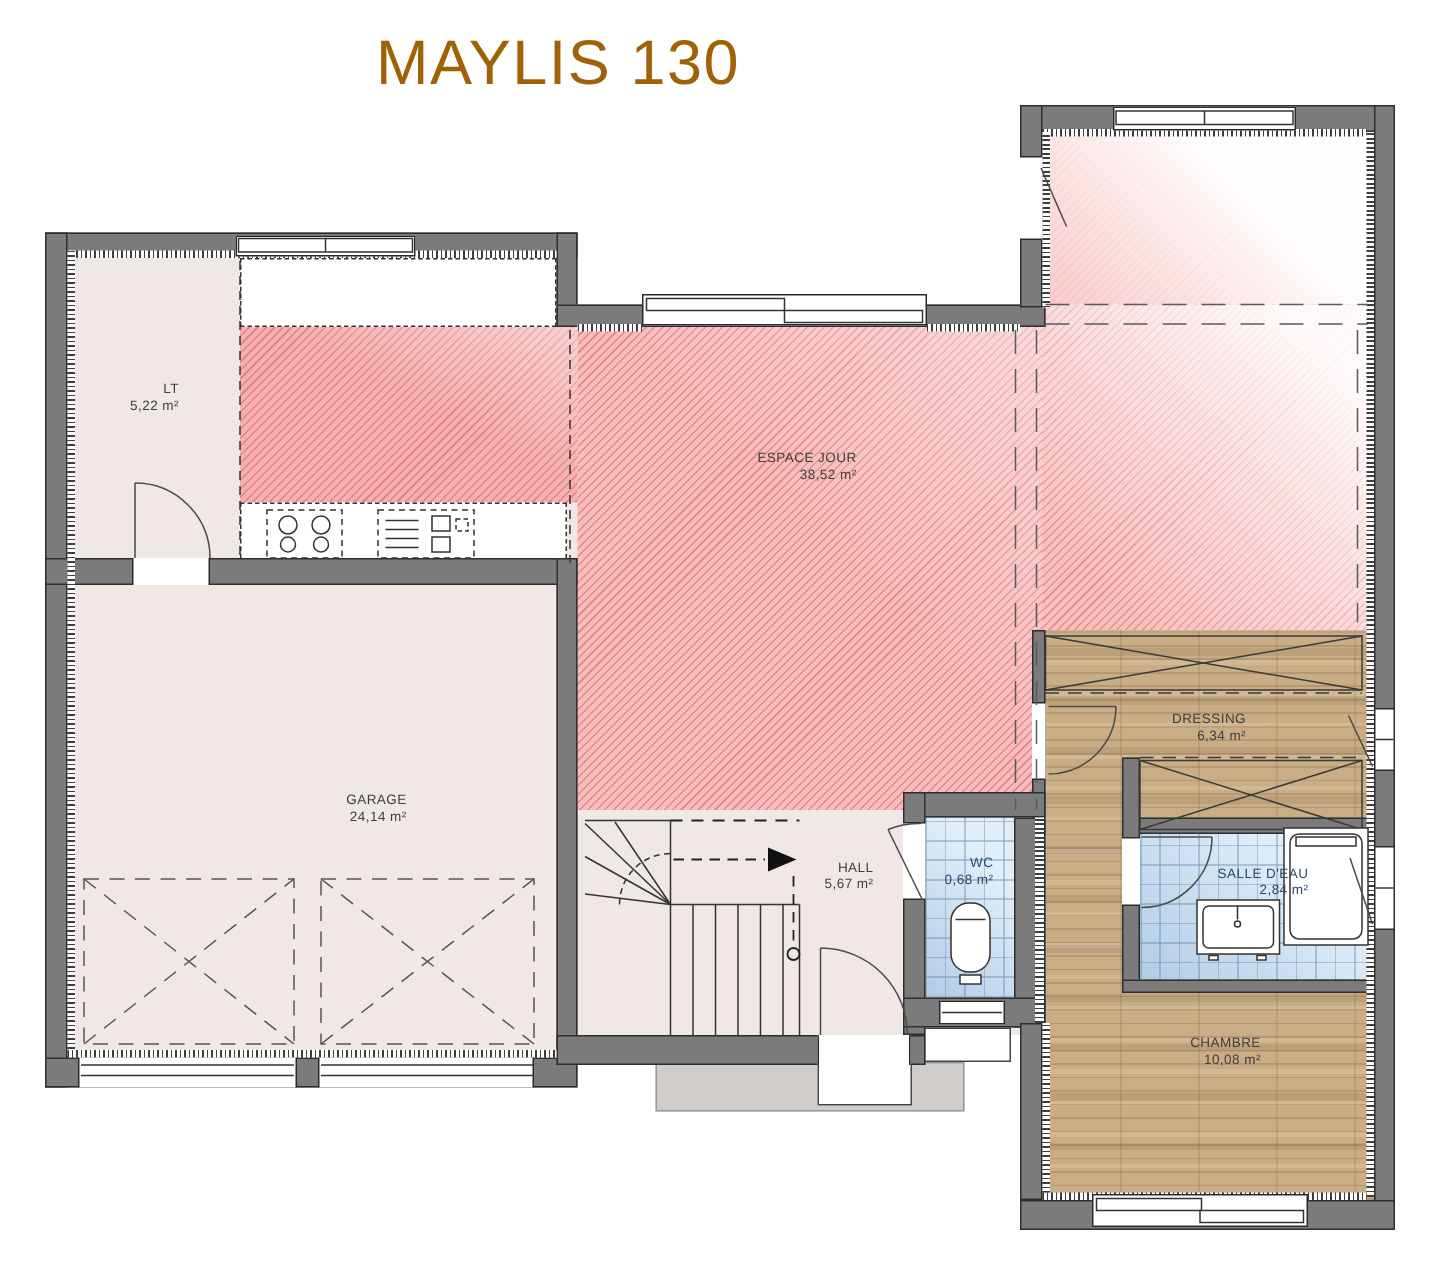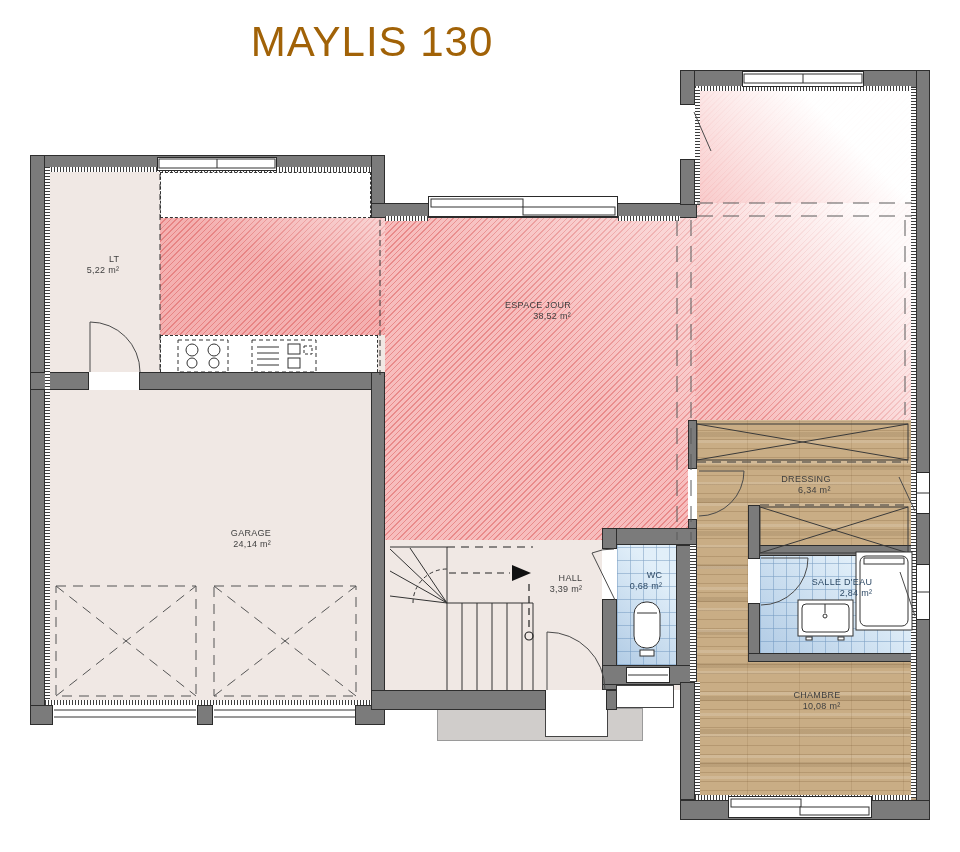--- a/index.html
+++ b/index.html
@@ -249,21 +249,21 @@
   <div class="room-label" style="left:538px;top:311px;">
     <div>ESPACE JOUR</div>
     <div>38,52 m²</div>
   </div>
   <div class="room-label" style="left:207px;top:539px;margin-left:44px;">
     <div>GARAGE</div>
     <div>24,14 m²</div>
   </div>
   <div class="room-label" style="left:566px;top:584px;">
     <div>HALL</div>
-    <div>3,39 m²</div>
+    <div>5,67 m²</div>
   </div>
   <div class="room-label" style="left:646px;top:581px;color:#2e4a66;">
     <div>WC</div>
     <div>0,68 m²</div>
   </div>
   <div class="room-label" style="left:806px;top:485px;">
     <div>DRESSING</div>
     <div>6,34 m²</div>
   </div>
   <div class="room-label" style="left:842px;top:588px;color:#2e4a66;">

